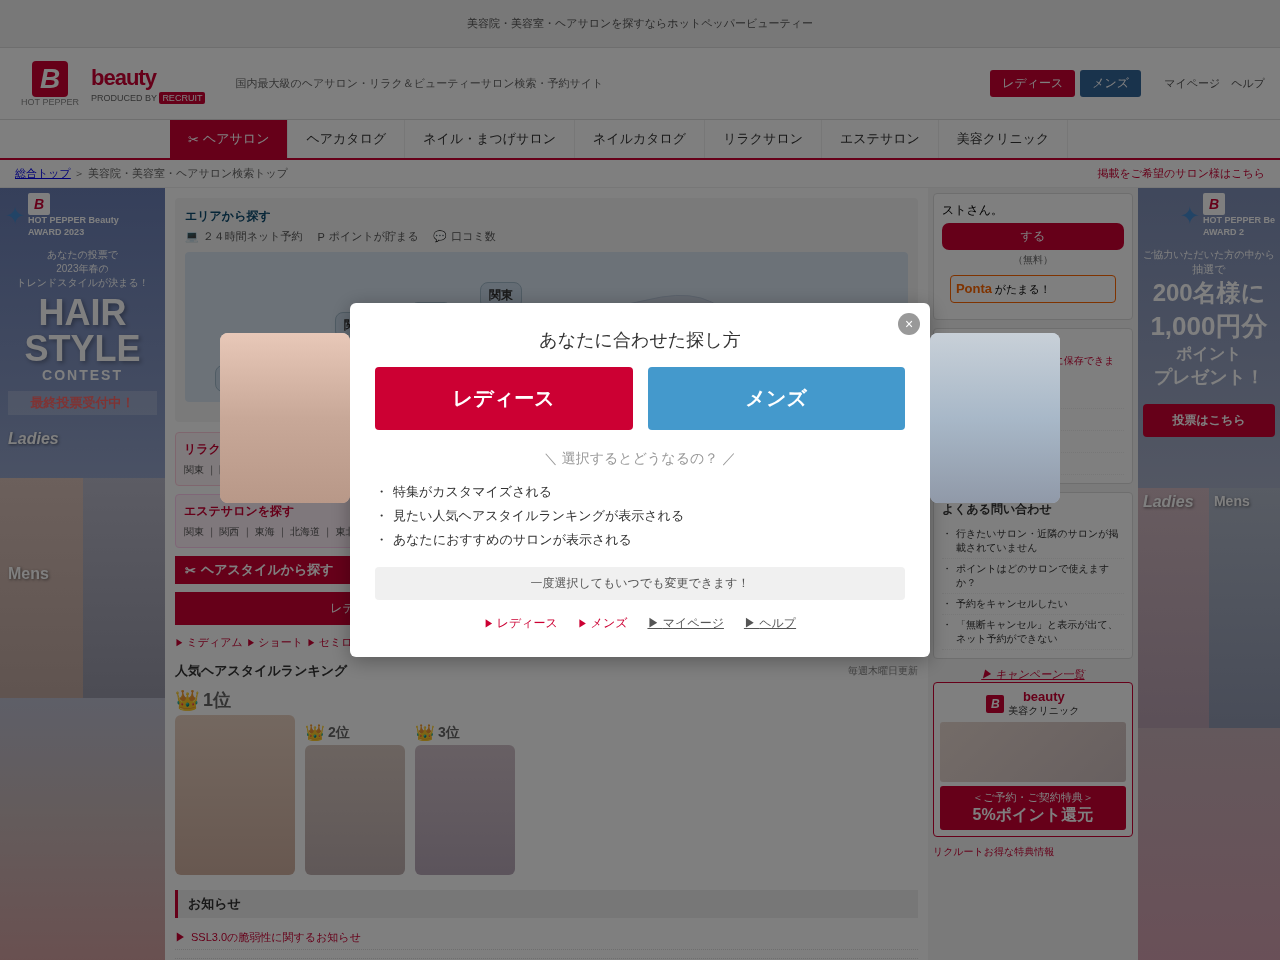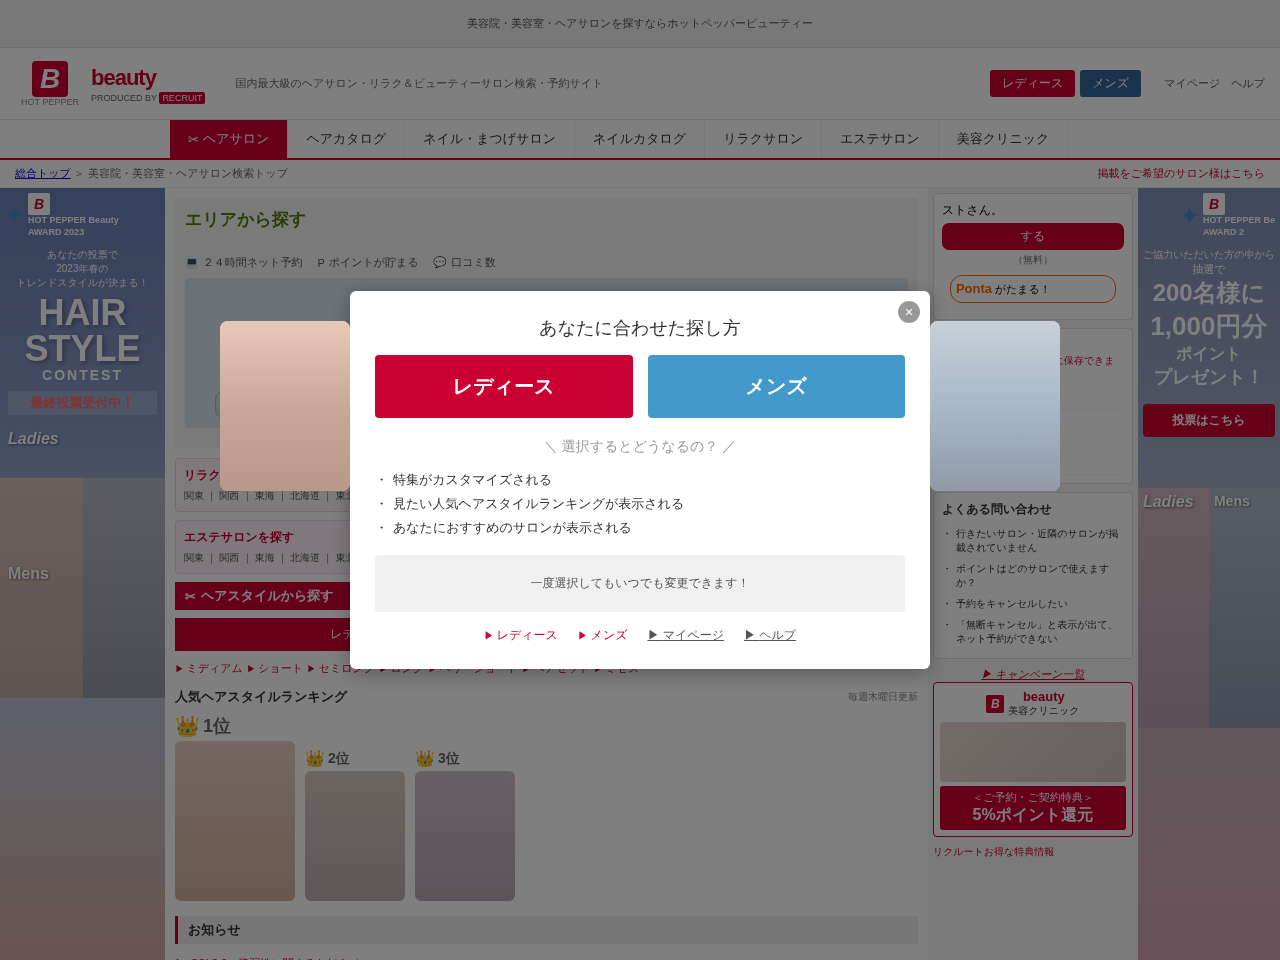--- a/index.html
+++ b/index.html
@@ -48,21 +48,21 @@
     .hair-style-big { font-size: 36px; font-weight: 900; color: #fff; text-align: center; line-height: 1.0; text-shadow: 2px 2px 4px rgba(0,0,0,0.3); margin-top: 5px; }
     .contest-label { font-size: 14px; font-weight: bold; color: #fff; text-align: center; letter-spacing: 2px; }
     .final-text { font-size: 13px; color: #ff6666; font-weight: bold; text-align: center; margin-top: 8px; background: rgba(255,255,255,0.2); padding: 3px; }
 
     
     .center-content { flex: 1; padding: 10px; background: #fff; }
 
     
     .search-header { font-size: 16px; font-weight: bold; color: #333; margin-bottom: 8px; }
     .search-area { background: #f5f5f5; padding: 10px; border-radius: 4px; margin-bottom: 10px; }
-    .area-label { font-size: 17px; font-weight: bold; color: #4d7c0f; margin-bottom: 24px; }
+    .area-label { font-size: 12px; font-weight: bold; color: #0c4a6e; margin-bottom: 4px; }
     .icon-list { display: flex; gap: 15px; font-size: 11px; color: #555; margin-bottom: 8px; }
     .icon-item { display: flex; align-items: center; gap: 4px; }
 
     
     .map-container { position: relative; height: 150px; background: #e8eef5; border-radius: 4px; margin-bottom: 10px; overflow: hidden; }
     .map-region { position: absolute; background: #c8d8e8; border: 1px solid #a0b8c8; border-radius: 8px; padding: 4px 8px; font-size: 12px; font-weight: bold; color: #333; cursor: pointer; }
 
     
     .right-sidebar { width: 210px; min-width: 210px; padding: 5px; background: #f5f5f5; }
 
@@ -99,21 +99,21 @@
     .relax-title { color: #cc0033; font-size: 12px; font-weight: bold; margin-bottom: 5px; }
     .relax-areas { font-size: 10px; color: #555; }
 
     
     .esthe-box { background: #fff0f8; border: 1px solid #ffccee; border-radius: 4px; padding: 8px; margin-bottom: 8px; }
     .esthe-title { color: #cc0033; font-size: 12px; font-weight: bold; margin-bottom: 5px; }
 
     
     .right-award-banner { background: linear-gradient(180deg, #8090b8 0%, #a8b0c8 40%, #c8b0b8 70%, #d4a0b0 100%); min-height: 700px; position: relative; overflow: hidden; }
     .award-badge-right { position: absolute; top: 5px; right: 5px; display: flex; align-items: center; gap: 3px; }
-    .ponta-box { background: #fff; border: 1px solid #ff6600; border-radius: 12px; padding: 5px; margin: 8px; font-size: 10px; }
+    .ponta-box { background: #fff; border: 1px solid #ff6600; border-radius: 4px; padding: 5px; margin: 8px; font-size: 10px; }
 
     
     .faq-section { background: #fff; border: 1px solid #ddd; border-radius: 4px; padding: 8px; margin-bottom: 8px; }
     .faq-title { font-size: 12px; font-weight: bold; color: #333; margin-bottom: 6px; }
     .faq-item { font-size: 10px; color: #333; padding: 3px 0; border-bottom: 1px dotted #eee; display: flex; align-items: flex-start; gap: 4px; }
     .faq-item::before { content: '・'; color: #333; flex-shrink: 0; }
 
     
     .clinic-ad { background: #fff; border: 1px solid #cc0033; border-radius: 4px; padding: 6px; margin-bottom: 8px; text-align: center; }
     .clinic-logo { color: #cc0033; font-weight: bold; font-size: 13px; }
@@ -130,21 +130,21 @@
     .modal-close { position: absolute; top: 10px; right: 10px; background: #999; color: #fff; border: none; width: 22px; height: 22px; border-radius: 50%; cursor: pointer; font-size: 14px; display: flex; align-items: center; justify-content: center; }
     .modal-title { text-align: center; font-size: 18px; color: #333; font-weight: normal; margin-bottom: 15px; }
     .modal-btns { display: flex; gap: 15px; margin-bottom: 20px; }
     .modal-btn-ladies { flex: 1; background: #cc0033; color: #fff; border: none; padding: 18px; font-size: 20px; font-weight: bold; border-radius: 4px; cursor: pointer; }
     .modal-btn-mens { flex: 1; background: #4499cc; color: #fff; border: none; padding: 18px; font-size: 20px; font-weight: bold; border-radius: 4px; cursor: pointer; }
     .modal-question { text-align: center; font-size: 14px; color: #333; margin-bottom: 12px; }
     .modal-question span { margin: 0 10px; color: #999; }
     .modal-bullets { margin-bottom: 15px; }
     .modal-bullet { font-size: 13px; color: #333; padding: 3px 0; display: flex; align-items: center; gap: 5px; }
     .modal-bullet::before { content: '・'; color: #333; }
-    .modal-notice { background: #f0f0f0; text-align: center; padding: 20px; border-radius: 4px; font-size: 12px; color: #555; margin-bottom: 15px; }
+    .modal-notice { background: #f0f0f0; text-align: center; padding: 8px; border-radius: 4px; font-size: 12px; color: #555; margin-bottom: 15px; }
     .modal-footer { display: flex; justify-content: center; gap: 20px; align-items: center; font-size: 12px; }
     .modal-footer-link { color: #cc0033; text-decoration: none; }
     .modal-footer-link::before { content: '▶ '; font-size: 10px; }
     .modal-woman-photo { width: 130px; height: 170px; background: linear-gradient(180deg, #e8d0c0, #c8a898); border-radius: 8px; position: absolute; left: -130px; top: 30px; }
     .modal-man-photo { width: 130px; height: 170px; background: linear-gradient(180deg, #c8d0e0, #a8b0c0); border-radius: 8px; position: absolute; right: -130px; top: 30px; }
     .rank-col { text-align: center; }
     .rank-crown-label { display: flex; align-items: center; gap: 3px; font-size: 11px; color: #666; margin-bottom: 3px; }
 
     
     .japan-map-svg { opacity: 0.6; }

